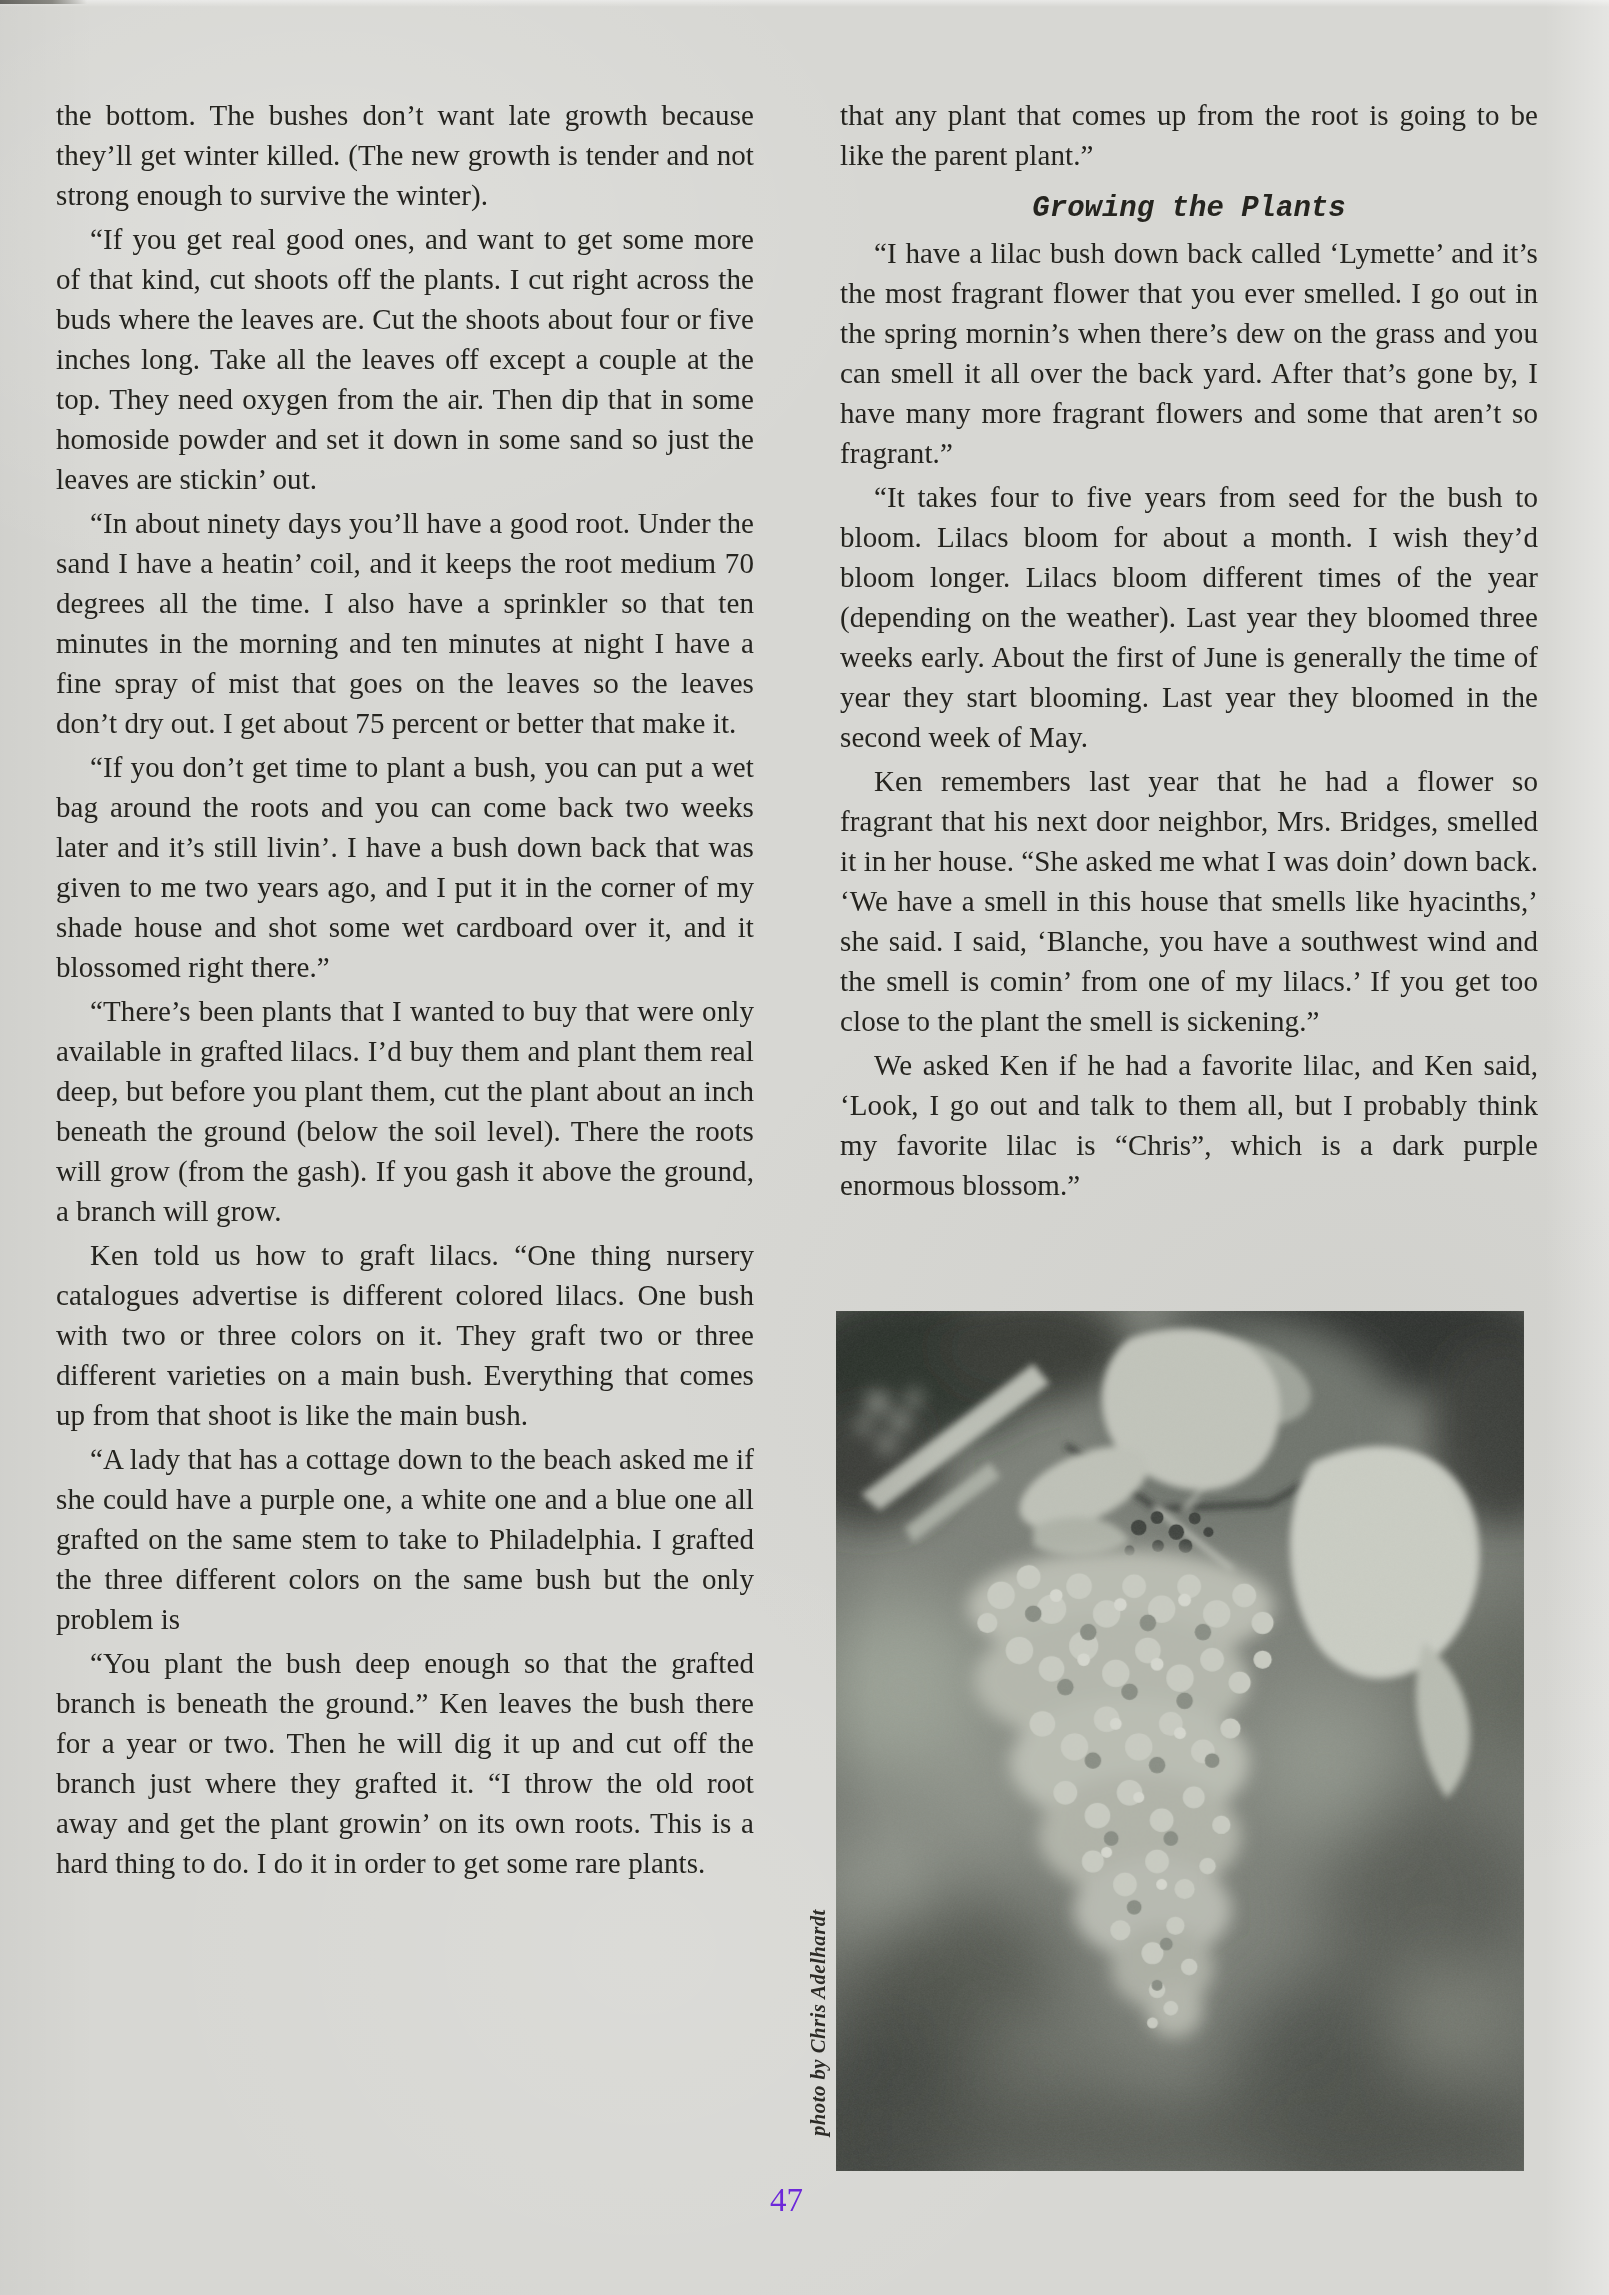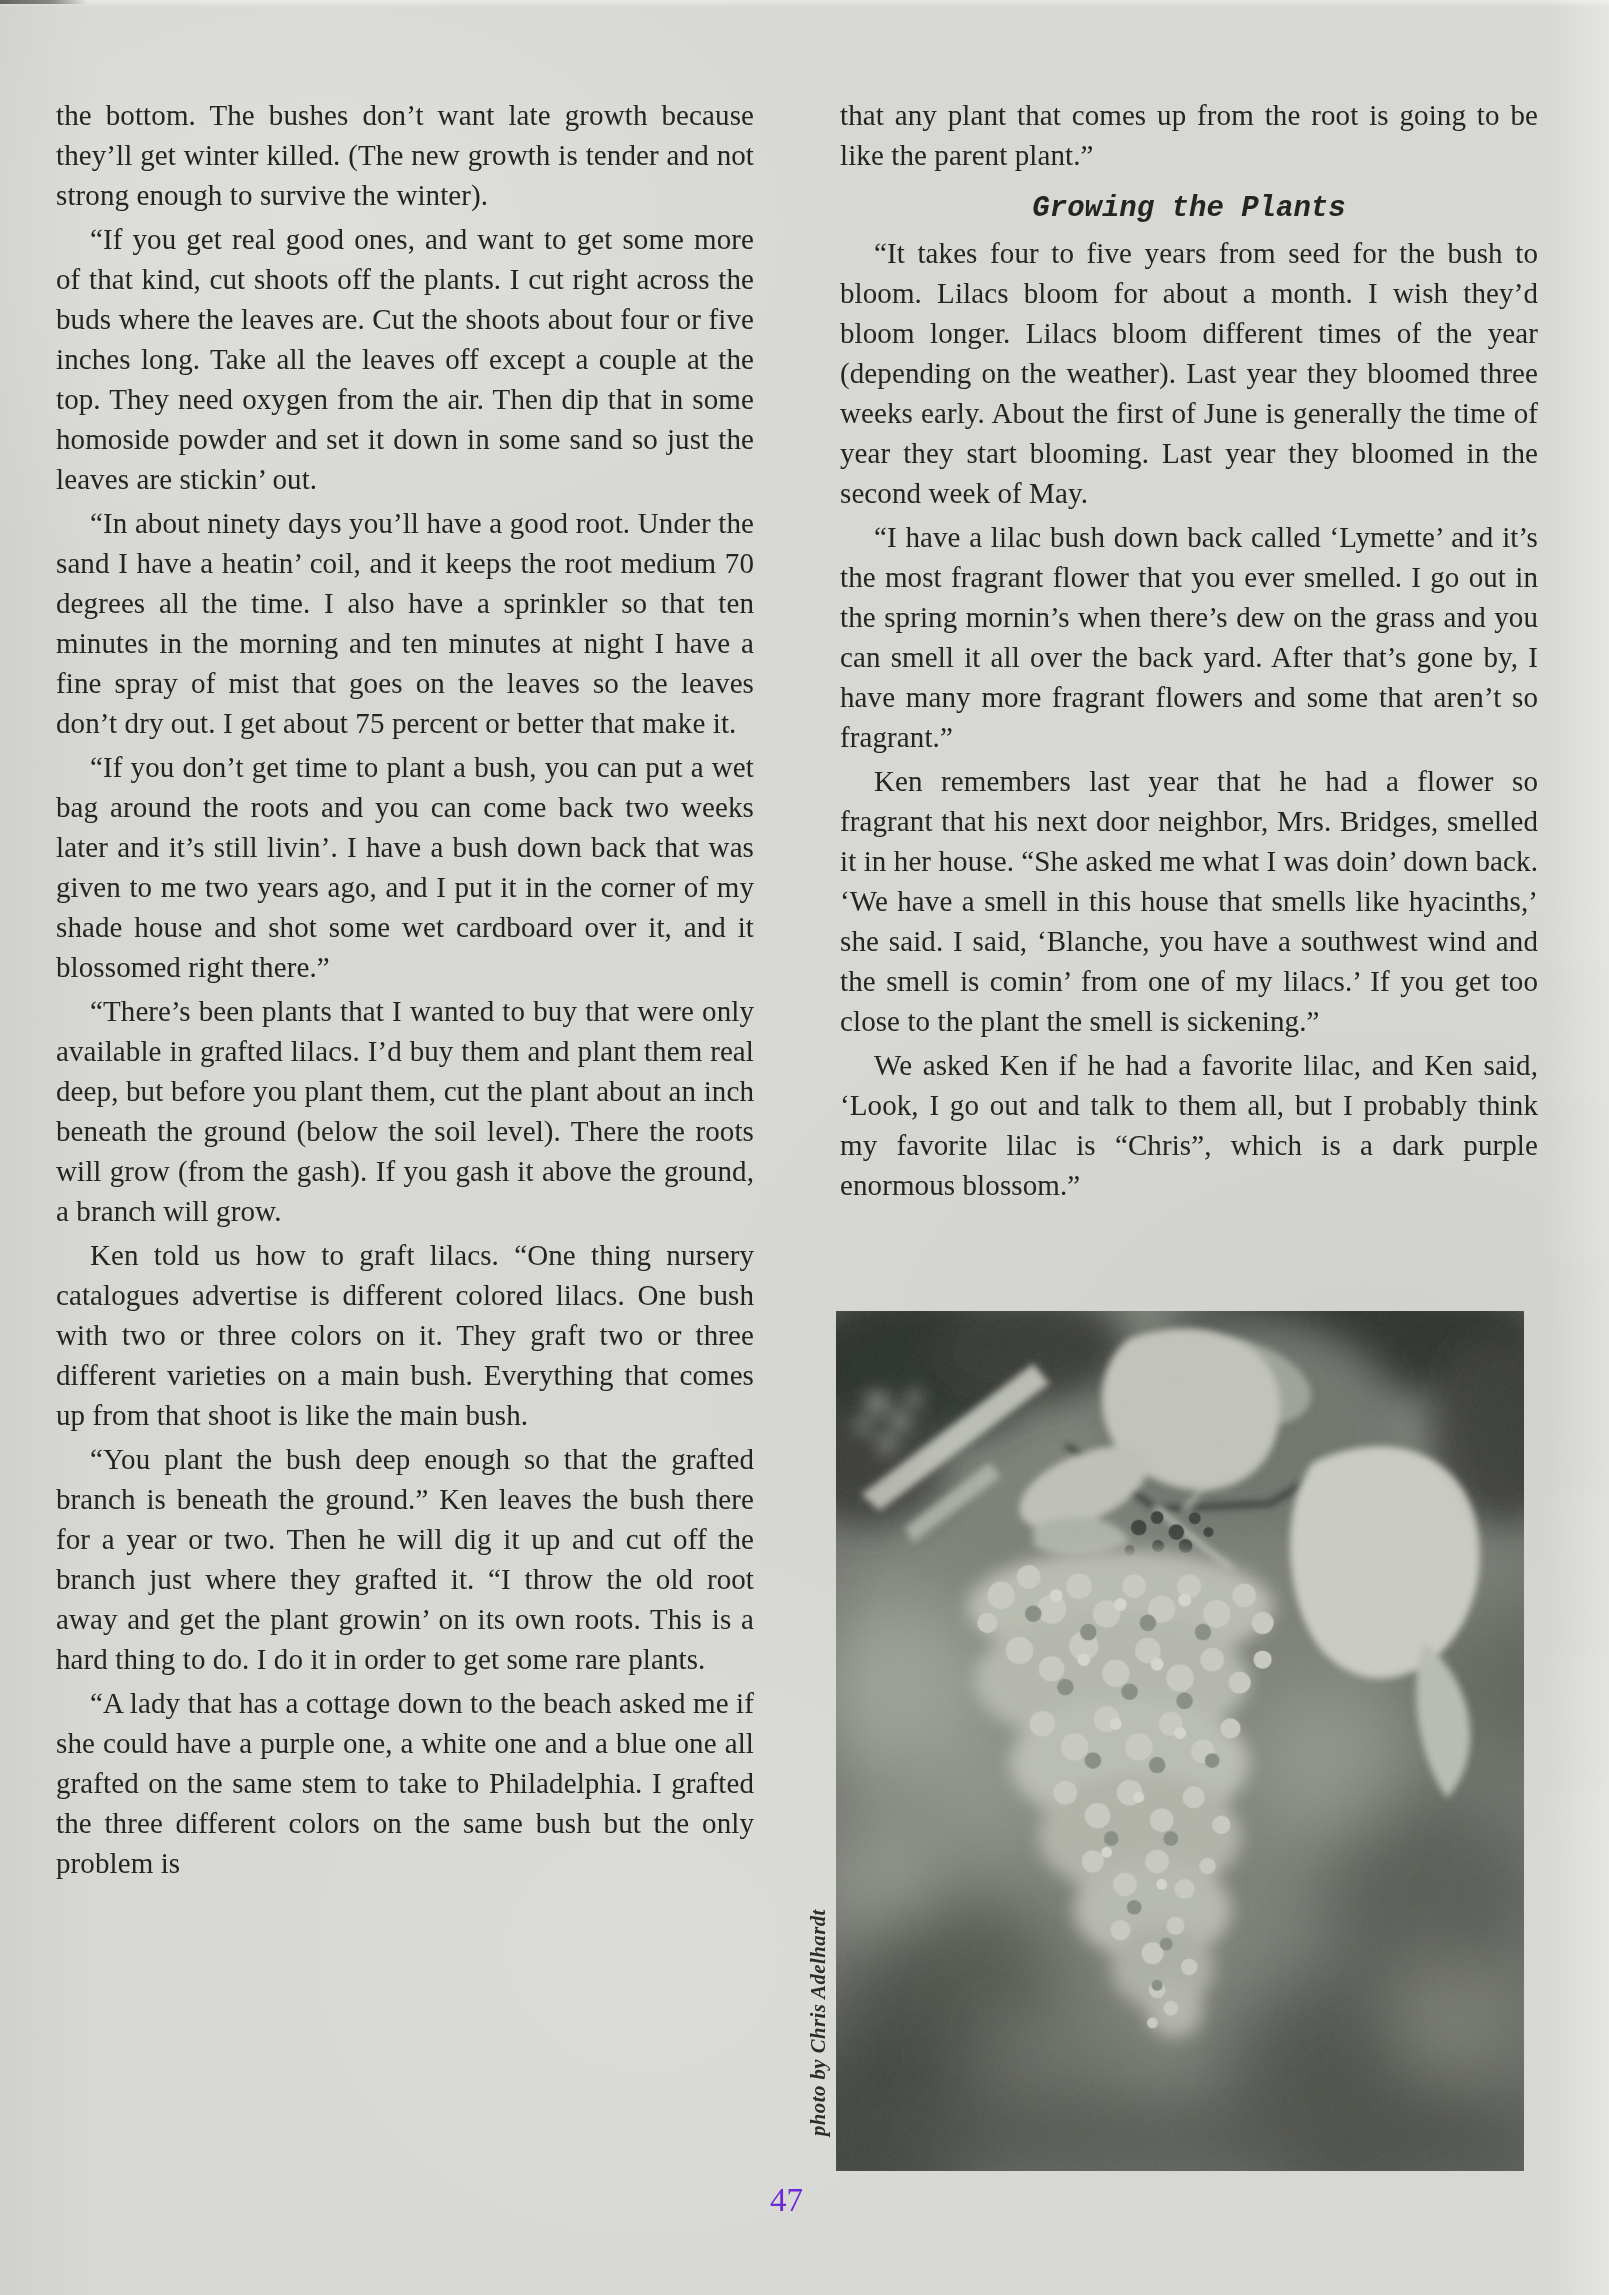--- a/index.html
+++ b/index.html
@@ -92,28 +92,28 @@
 <div class="top-edge"></div>
 <div class="top-left-smudge"></div>
 
 <div class="column column-left">
     <p class="body-par noindent">the bottom. The bushes don’t want late growth because they’ll get winter killed. (The new growth is tender and not strong enough to survive the winter).</p>
     <p class="body-par">“If you get real good ones, and want to get some more of that kind, cut shoots off the plants. I cut right across the buds where the leaves are. Cut the shoots about four or five inches long. Take all the leaves off except a couple at the top. They need oxygen from the air. Then dip that in some homoside powder and set it down in some sand so just the leaves are stickin’ out.</p>
     <p class="body-par">“In about ninety days you’ll have a good root. Under the sand I have a heatin’ coil, and it keeps the root medium 70 degrees all the time. I also have a sprinkler so that ten minutes in the morning and ten minutes at night I have a fine spray of mist that goes on the leaves so the leaves don’t dry out. I get about 75 percent or better that make it.</p>
     <p class="body-par">“If you don’t get time to plant a bush, you can put a wet bag around the roots and you can come back two weeks later and it’s still livin’. I have a bush down back that was given to me two years ago, and I put it in the corner of my shade house and shot some wet cardboard over it, and it blossomed right there.”</p>
     <p class="body-par">“There’s been plants that I wanted to buy that were only available in grafted lilacs. I’d buy them and plant them real deep, but before you plant them, cut the plant about an inch beneath the ground (below the soil level). There the roots will grow (from the gash). If you gash it above the ground, a branch will grow.</p>
     <p class="body-par">Ken told us how to graft lilacs. “One thing nursery catalogues advertise is different colored lilacs. One bush with two or three colors on it. They graft two or three different varieties on a main bush. Everything that comes up from that shoot is like the main bush.</p>
+    <p class="body-par">“A lady that has a cottage down to the beach asked me if she could have a purple one, a white one and a blue one all grafted on the same stem to take to Philadelphia. I grafted the three different colors on the same bush but the only problem is</p>
     <p class="body-par">“You plant the bush deep enough so that the grafted branch is beneath the ground.” Ken leaves the bush there for a year or two. Then he will dig it up and cut off the branch just where they grafted it. “I throw the old root away and get the plant growin’ on its own roots. This is a hard thing to do. I do it in order to get some rare plants.</p>
-    <p class="body-par">“A lady that has a cottage down to the beach asked me if she could have a purple one, a white one and a blue one all grafted on the same stem to take to Philadelphia. I grafted the three different colors on the same bush but the only problem is</p>
   </div>
 <div class="column column-right">
     <p class="body-par noindent">that any plant that comes up from the root is going to be like the parent plant.”</p>
     <p class="sec-heading">Growing the Plants</p>
+    <p class="body-par">“I have a lilac bush down back called ‘Lymette’ and it’s the most fragrant flower that you ever smelled. I go out in the spring mornin’s when there’s dew on the grass and you can smell it all over the back yard. After that’s gone by, I have many more fragrant flowers and some that aren’t so fragrant.”</p>
     <p class="body-par">“It takes four to five years from seed for the bush to bloom. Lilacs bloom for about a month. I wish they’d bloom longer. Lilacs bloom different times of the year (depending on the weather). Last year they bloomed three weeks early. About the first of June is generally the time of year they start blooming. Last year they bloomed in the second week of May.</p>
-    <p class="body-par">“I have a lilac bush down back called ‘Lymette’ and it’s the most fragrant flower that you ever smelled. I go out in the spring mornin’s when there’s dew on the grass and you can smell it all over the back yard. After that’s gone by, I have many more fragrant flowers and some that aren’t so fragrant.”</p>
     <p class="body-par">Ken remembers last year that he had a flower so fragrant that his next door neighbor, Mrs. Bridges, smelled it in her house. “She asked me what I was doin’ down back. ‘We have a smell in this house that smells like hyacinths,’ she said. I said, ‘Blanche, you have a southwest wind and the smell is comin’ from one of my lilacs.’ If you get too close to the plant the smell is sickening.”</p>
     <p class="body-par">We asked Ken if he had a favorite lilac, and Ken said, ‘Look, I go out and talk to them all, but I probably think my favorite lilac is “Chris”, which is a dark purple enormous blossom.”</p>
   </div>
 
 <div class="photo-frame">
   <svg viewBox="0 0 1500 1875" preserveAspectRatio="none">
     <defs>
       <filter id="b80" x="-50%" y="-50%" width="200%" height="200%">
           <feGaussianBlur stdDeviation="80"></feGaussianBlur>
         </filter>

